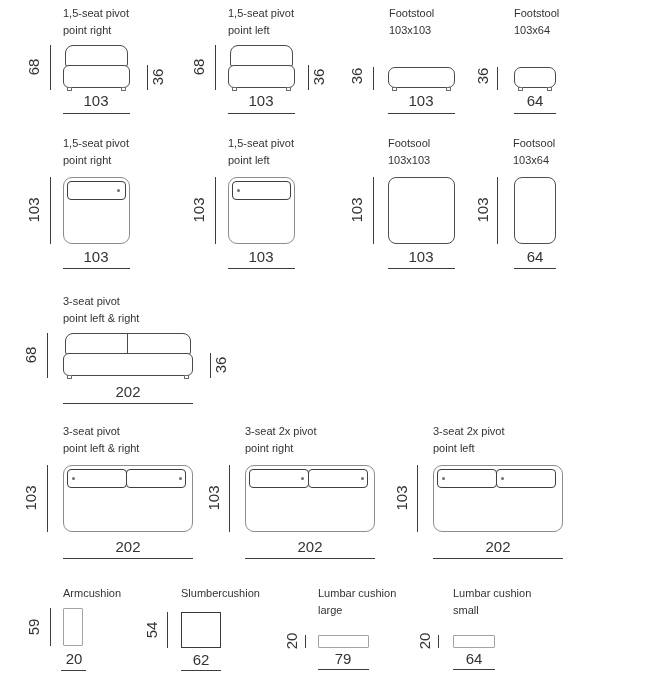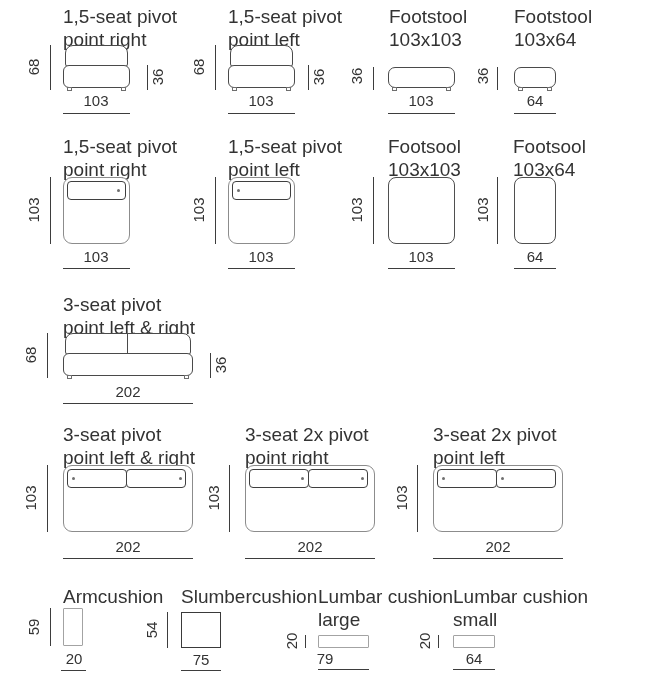--- a/index.html
+++ b/index.html
@@ -1,18 +1,18 @@
 <!DOCTYPE html>
 <html><head>
 <meta charset="utf-8">
 <style>
   html,body{margin:0;padding:0;background:#ffffff;}
   body{width:652px;height:694px;font-family:"Liberation Sans", sans-serif;color:#333333;}
   .canvas{position:relative;width:652px;height:694px;background:#ffffff;overflow:hidden;}
-  .t{position:absolute;font-size:19px;line-height:23px;white-space:pre-line;color:#333333;}
+  .t{position:absolute;font-size:11px;line-height:17px;white-space:pre-line;color:#333333;}
   .vn{position:absolute;font-size:15px;color:#333333;transform:translate(-50%,-50%) rotate(-90deg);white-space:nowrap;}
   .hn{position:absolute;font-size:15px;color:#333333;transform:translateX(-50%);white-space:nowrap;}
   .vl{position:absolute;width:1px;background:#3d3d3d;}
   .hl{position:absolute;height:1px;background:#3d3d3d;}
   .shape{position:absolute;box-sizing:border-box;background:#ffffff;}
   .backrest{border:1.4px solid #4a4a4a;border-radius:8px 8px 3px 3px;}
   .seat{border:1.4px solid #4a4a4a;border-radius:6px;}
   .stool{border:1.4px solid #4a4a4a;border-radius:7px;}
   .foot{position:absolute;box-sizing:border-box;width:5px;height:4px;border:1px solid #6e6e6e;background:#ffffff;}
   .topouter{border:1.6px solid #8c8c8c;border-radius:9px;}
@@ -191,31 +191,31 @@
     <div class="shape rectgray" style="left:63px;top:608px;width:20px;height:38px;"></div>
     <span class="hn" style="left:74px;top:650px;">20</span>
     <div class="hl" style="left:61px;top:670px;width:25px;"></div>
   </div>
 
   <div>
     <div class="t" style="left:181px;top:585px;">Slumbercushion</div>
     <span class="vn" style="left:151px;top:630px;">54</span>
     <div class="vl" style="left:167px;top:612px;height:36px;"></div>
     <div class="shape rectdark" style="left:181px;top:612px;width:40px;height:36px;"></div>
-    <span class="hn" style="left:201px;top:651px;">75</span>
+    <span class="hn" style="left:201px;top:651px;">62</span>
     <div class="hl" style="left:181px;top:670px;width:40px;"></div>
   </div>
 
   <div>
     <div class="t" style="left:318px;top:585px;">Lumbar cushion
 large</div>
     <span class="vn" style="left:291px;top:641px;">20</span>
     <div class="vl" style="left:305px;top:635px;height:13px;"></div>
     <div class="shape rectgray" style="left:318px;top:635px;width:51px;height:13px;"></div>
-    <span class="hn" style="left:325px;top:650px;">79</span>
+    <span class="hn" style="left:343px;top:650px;">79</span>
     <div class="hl" style="left:318px;top:669px;width:51px;"></div>
   </div>
 
   <div>
     <div class="t" style="left:453px;top:585px;">Lumbar cushion
 small</div>
     <span class="vn" style="left:424px;top:641px;">20</span>
     <div class="vl" style="left:438px;top:635px;height:13px;"></div>
     <div class="shape rectgray" style="left:453px;top:635px;width:42px;height:13px;"></div>
     <span class="hn" style="left:474px;top:650px;">64</span>

